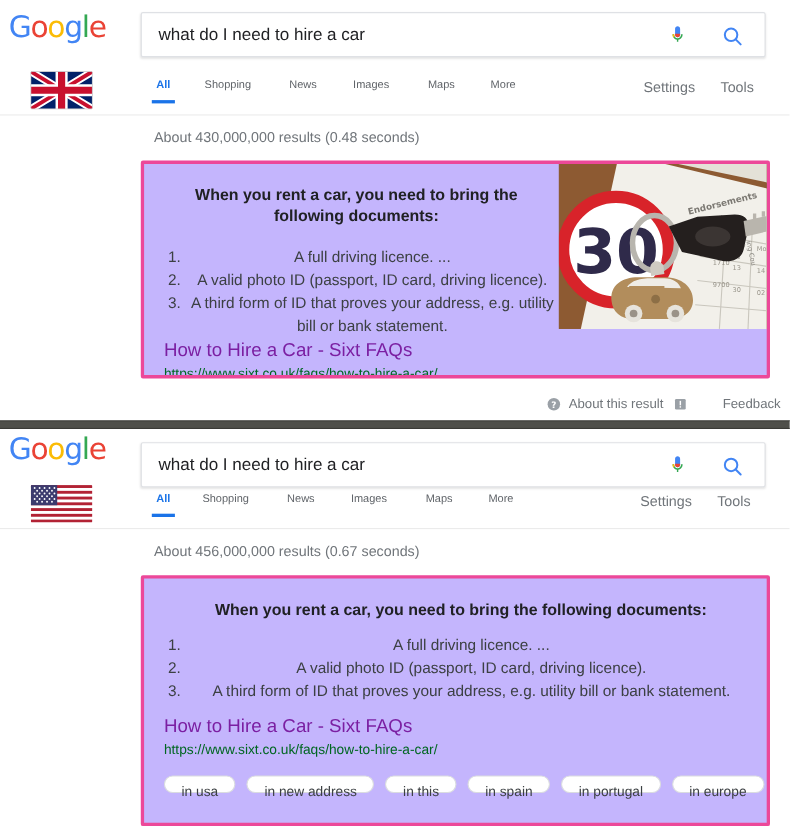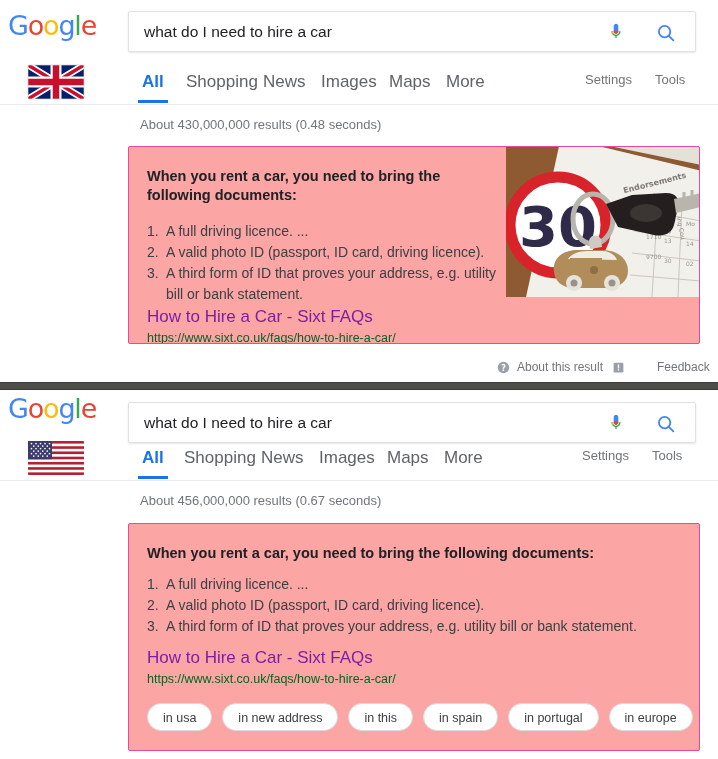--- a/index.html
+++ b/index.html
@@ -99,21 +99,21 @@
   .navrow {
     position: absolute;
     left: 0;
     width: 718px;
     height: 32px;
     border-bottom: 1px solid #ebebeb;
   }
   .tab {
     position: absolute;
     top: 0;
-    font-size: 17px;
+    font-size: 10px;
     color: #5f6368;
     cursor: pointer;
     white-space: nowrap;
     padding-bottom: 11px;
   }
   .tab.active {
     color: #1a73e8;
     font-weight: bold;
   }
   .tab.active .underline {
@@ -139,25 +139,26 @@
     left: 140px;
     font-size: 13px;
     color: #70757a;
     white-space: nowrap;
   }
 
   
   .card {
     position: absolute;
     left: 128px;
-    background: #fca5a5;
-    border: 1px solid #ec4899;
+    background: #c4b5fd;
+    border: 3px solid #ec4899;
     border-radius: 2px;
     box-sizing: border-box;
     overflow: hidden;
+    text-align: center;
   }
   .card-title {
     position: absolute;
     font-weight: bold;
     color: #202124;
     font-size: 14.5px;
     line-height: 19px;
   }
   .card-list {
     position: absolute;
@@ -219,21 +220,21 @@
   
   .chips {
     position: absolute;
     display: flex;
     gap: 10px;
     white-space: nowrap;
   }
   .chip {
     border: 1px solid #dadce0;
     border-radius: 16px;
-    height: 28px;
+    height: 16px;
     line-height: 28px;
     padding: 0 15px;
     font-size: 12.5px;
     color: #3c4043;
     background: #fff;
     cursor: pointer;
     flex: none;
     box-sizing: border-box;
   }
 </style>

